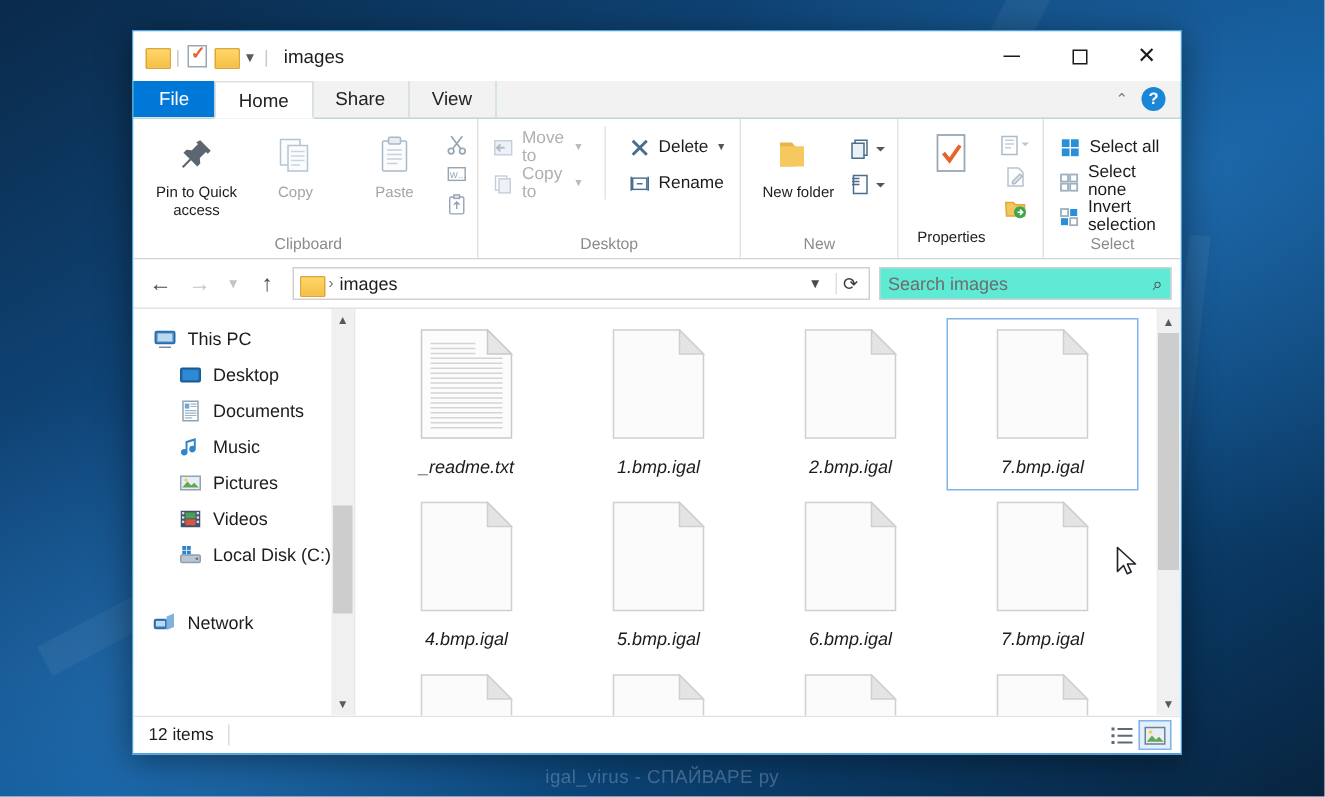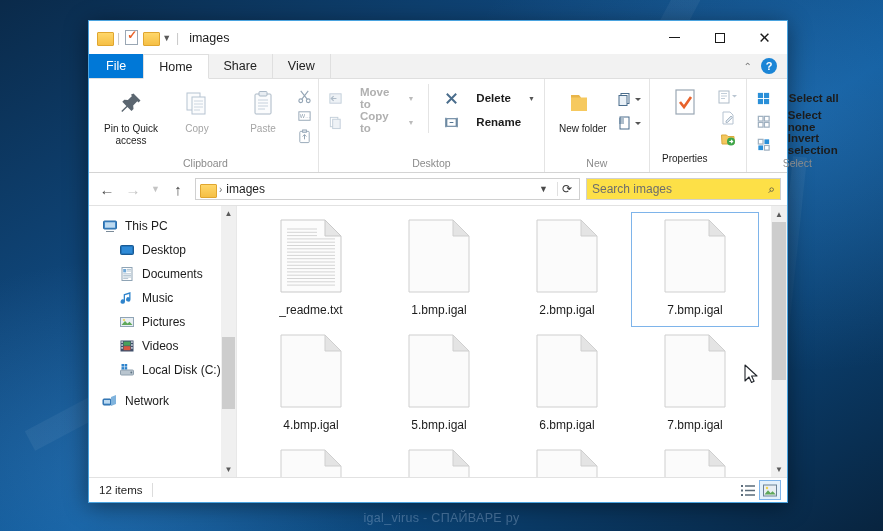--- a/index.html
+++ b/index.html
@@ -138,24 +138,23 @@
   .big-btn {
     width: 66px;
     display: flex; flex-direction: column; align-items: center;
     padding: 3px 1px; text-align: center;
   }
   .big-btn .lbl { font-size: 10px; color: #1c1c1c; line-height: 1.18; margin-top: 4px; }
   .big-btn .lbl.dim { color: #a5a5a5; }
   .big-ico { height: 32px; display: flex; align-items: center; justify-content: center; }
   .small-col { display: flex; flex-direction: column; gap: 2px; padding-top: 3px; }
   .small-btn {
-    display: flex; align-items: center; gap: 17px;
+    display: flex; align-items: center; gap: 5px;
     padding: 2px 4px; font-size: 11.5px; color: #1c1c1c;
     height: 22px;
-    font-weight: bold;
   }
   .small-btn.dim { color: #b0b0b0; }
   .small-btn .ico { width: 16px; height: 16px; display: flex; align-items: center; justify-content: center; }
   .tri { font-size: 7px; color: #555; }
   .tri.dim { color: #bbb; }
   .icon-stack { display: flex; flex-direction: column; gap: 3px; padding-top: 4px; align-items: center; }
   .mini { width: 17px; height: 17px; display: flex; align-items: center; justify-content: center; }
 
   
   .addrbar {
@@ -176,21 +175,21 @@
     display: flex; align-items: center; gap: 4px;
     padding: 0 3px 0 4px; margin-left: 3px;
   }
   .addr-crumb { font-size: 12px; color: #1c1c1c; }
   .crumb-sep { font-size: 10px; color: #6f6f6f; }
   .addr-spacer { flex: 1; }
   .addr-caret { font-size: 9px; color: #4a4a4a; padding: 0 5px; }
   .addr-refresh { font-size: 12px; color: #3a3a3a; padding: 0 4px; border-left: 1px solid #e0e0e0; }
   .search-field {
     width: 195px; height: 22px; margin-left: 4px;
-    border: 1px solid #d0d0d0; background: #fde047;
+    border: 1px solid #d0d0d0; background: #5eead4;
     display: flex; align-items: center;
     padding: 0 5px;
   }
   .search-ph { flex: 1; font-size: 12px; color: #6d6d6d; }
   .search-gl { font-size: 12px; color: #4a4a4a; }
 
   
   .content {
     flex: 1; display: flex; min-height: 0;
     border-top: 1px solid #e2e2e2;
@@ -215,37 +214,38 @@
     position: absolute; left: 1px; right: 1px;
     top: 48%; height: 30%;
     background: #cdcdcd;
   }
   .nav-list { padding-top: 8px; }
   .nav-item {
     height: 24px; display: flex; align-items: center; gap: 7px;
     padding-left: 13px; font-size: 12px; color: #1c1c1c;
   }
   .nav-item.indent { padding-left: 30px; }
-  .nav-item.group { margin-top: 7px; }
+  .nav-item.group { margin-top: 21px; }
   .nav-ico { width: 16px; height: 16px; display: flex; align-items: center; justify-content: center; }
 
   .filepane {
     flex: 1; position: relative; background: #ffffff; overflow: hidden;
   }
   .grid {
     position: absolute; left: 0; top: 0; right: 16px; bottom: 0;
     padding: 6px 0 0 10px;
     display: flex; flex-wrap: wrap;
     align-content: flex-start;
   }
   .tile {
     width: 128px; height: 115px;
     display: flex; flex-direction: column; align-items: center;
     padding-top: 6px;
     border: 1px solid transparent;
+    font-style: italic;
   }
   .tile.selected {
     border: 1px solid #7eb4ea;
     background: #ffffff;
   }
   .tile-name {
     font-size: 12px; color: #1c1c1c; margin-top: 6px;
     white-space: nowrap;
   }
   .filepane-scroll {

